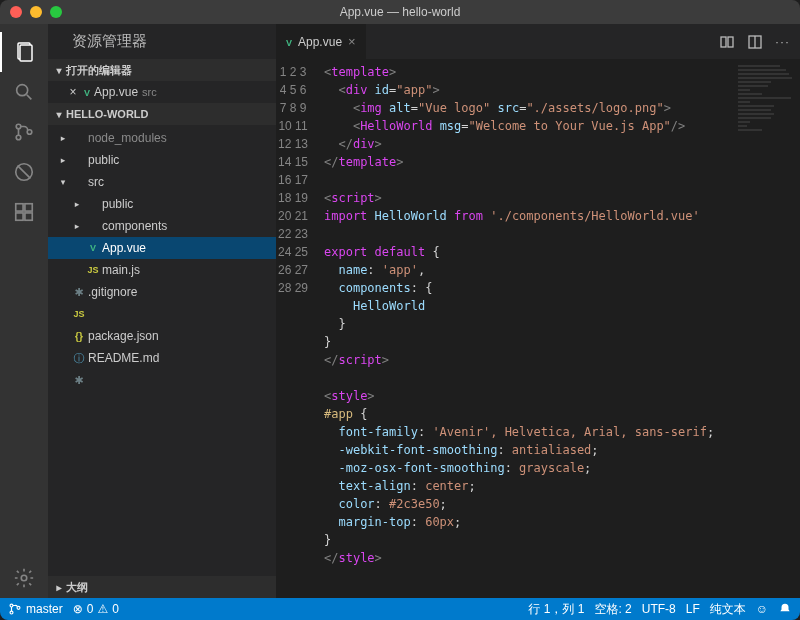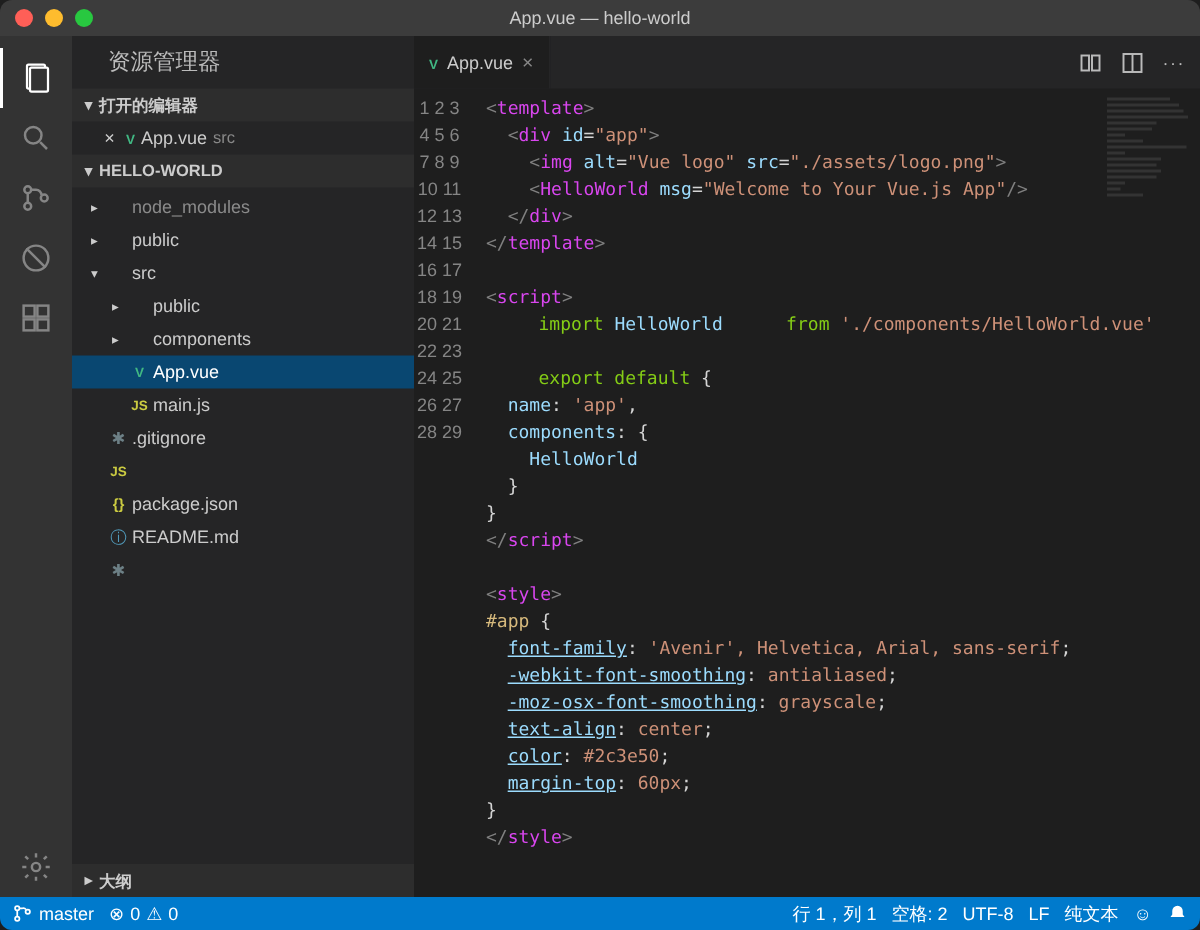--- a/index.html
+++ b/index.html
@@ -155,24 +155,24 @@
   top: 6px;
   width: 60px;
   height: 70px;
   opacity: 0.12;
   pointer-events: none;
 }
 .minimap div { height: 2px; background: #ccc; margin-bottom: 2px; }
 .t-tag { color: #d946ef; }
 .t-attr { color: #9cdcfe; }
 .t-str { color: #ce9178; }
-.t-kw { color: #84cc16; margin-left: 35px; }
+.t-kw { color: #d946ef; }
 .t-ident { color: #9cdcfe; }
 .t-sel { color: #d7ba7d; }
-.t-prop { color: #9cdcfe; text-decoration: underline; }
+.t-prop { color: #9cdcfe; }
 .t-val { color: #ce9178; }
 .t-punc { color: #808080; }
 .statusbar {
   height: 22px;
   background: #007acc;
   color: #fff;
   display: flex;
   align-items: center;
   font-size: 12px;
   padding: 0 8px;

